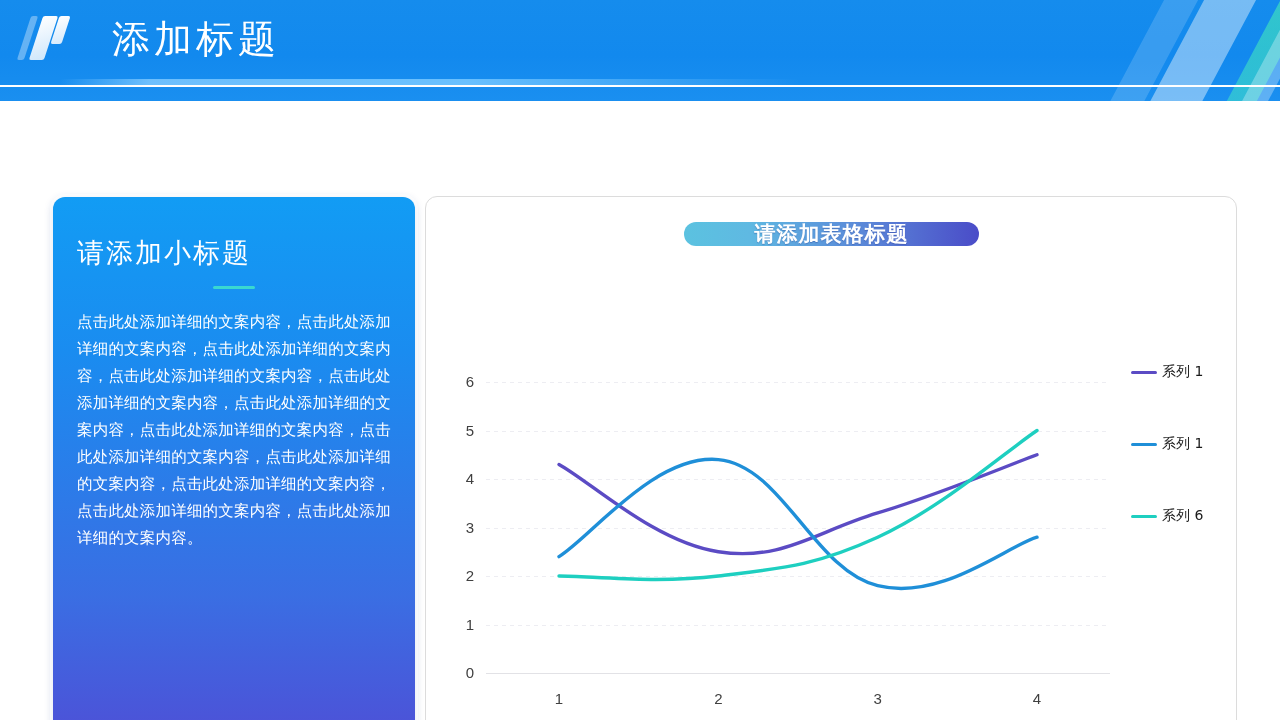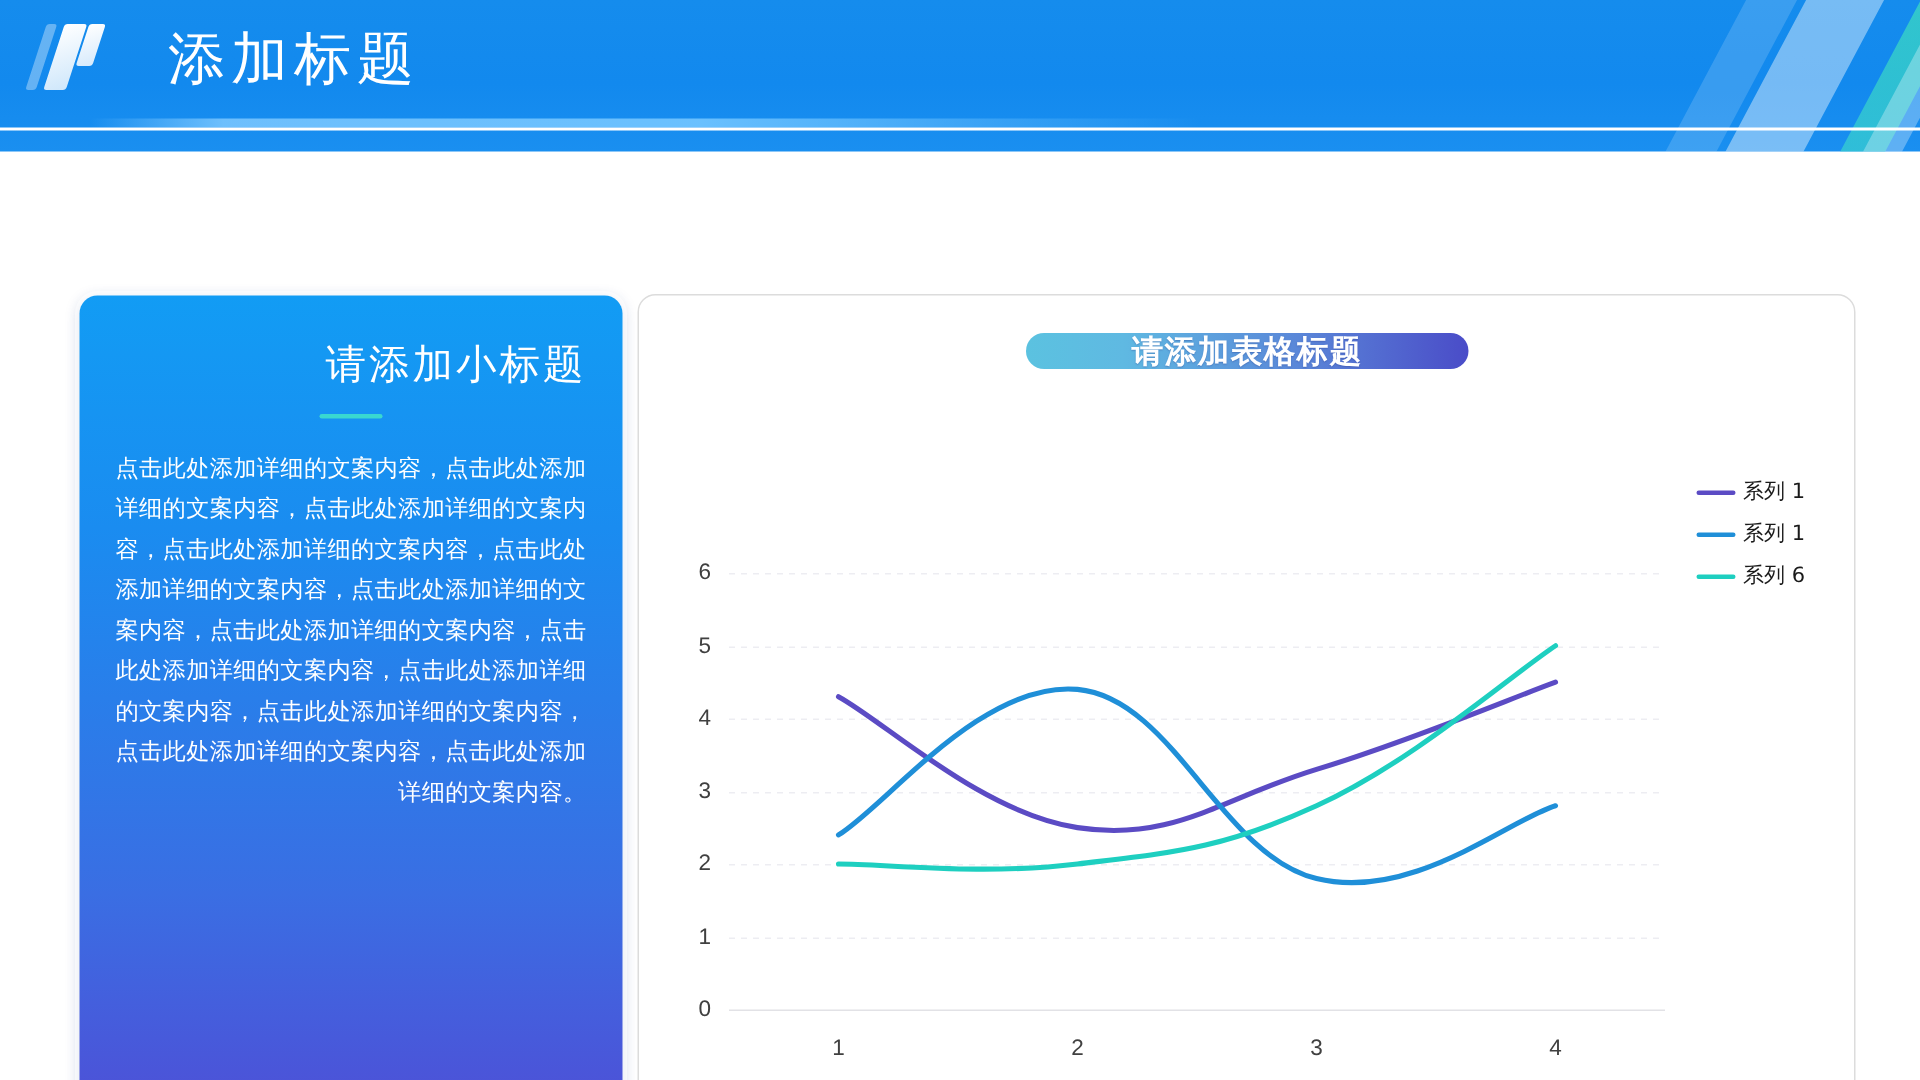--- a/index.html
+++ b/index.html
@@ -92,39 +92,39 @@
     left: 53px; top: 89px;
     width: 362px; height: 554px;
     border-radius: 12px;
     background: linear-gradient(180deg, #129cf4 0%, #1a8cf0 28%, #3a6ee3 72%, #4f4ed6 100%);
     box-shadow: 0 0 0 3px rgba(255,255,255,0.55), 0 2px 9px rgba(30,60,140,0.28);
     box-sizing: border-box;
     padding: 22px 24px 20px 24px;
     overflow: hidden;
   }
   .left-title {
-    text-align: right;
+    text-align: left;
     font-size: 27px;
     color: #ffffff;
     letter-spacing: 2px;
     font-family: "DejaVu Sans", sans-serif;
-    margin-top: 6px;
+    margin-top: 16px;
   }
   .left-divider {
     width: 42px; height: 3px;
     background: #39d8d0;
     margin: 15px auto 0 auto;
     border-radius: 2px;
   }
   .left-body {
     margin-top: 20px;
     font-size: 15.5px;
     line-height: 27px;
     color: #ffffff;
-    text-align: right;
+    text-align: left;
     font-family: "DejaVu Serif", serif;
     letter-spacing: 0.2px;
   }
 
   
   .chart-card {
     position: absolute;
     left: 425px; top: 88px;
     width: 812px; height: 556px;
     background: #ffffff;
@@ -193,20 +193,21 @@
 
   .legend {
     position: absolute;
     left: 705px; top: 117px;
     width: 100px;
   }
   .legend-row {
     display: flex;
     align-items: center;
     height: 28px;
+    margin-top: 44px;
   }
   .legend-swatch {
     width: 26px; height: 3px;
     border-radius: 2px;
     margin-right: 5px;
     flex: 0 0 auto;
   }
   .legend-label {
     font-size: 14px;
     color: #1a1a1a;

